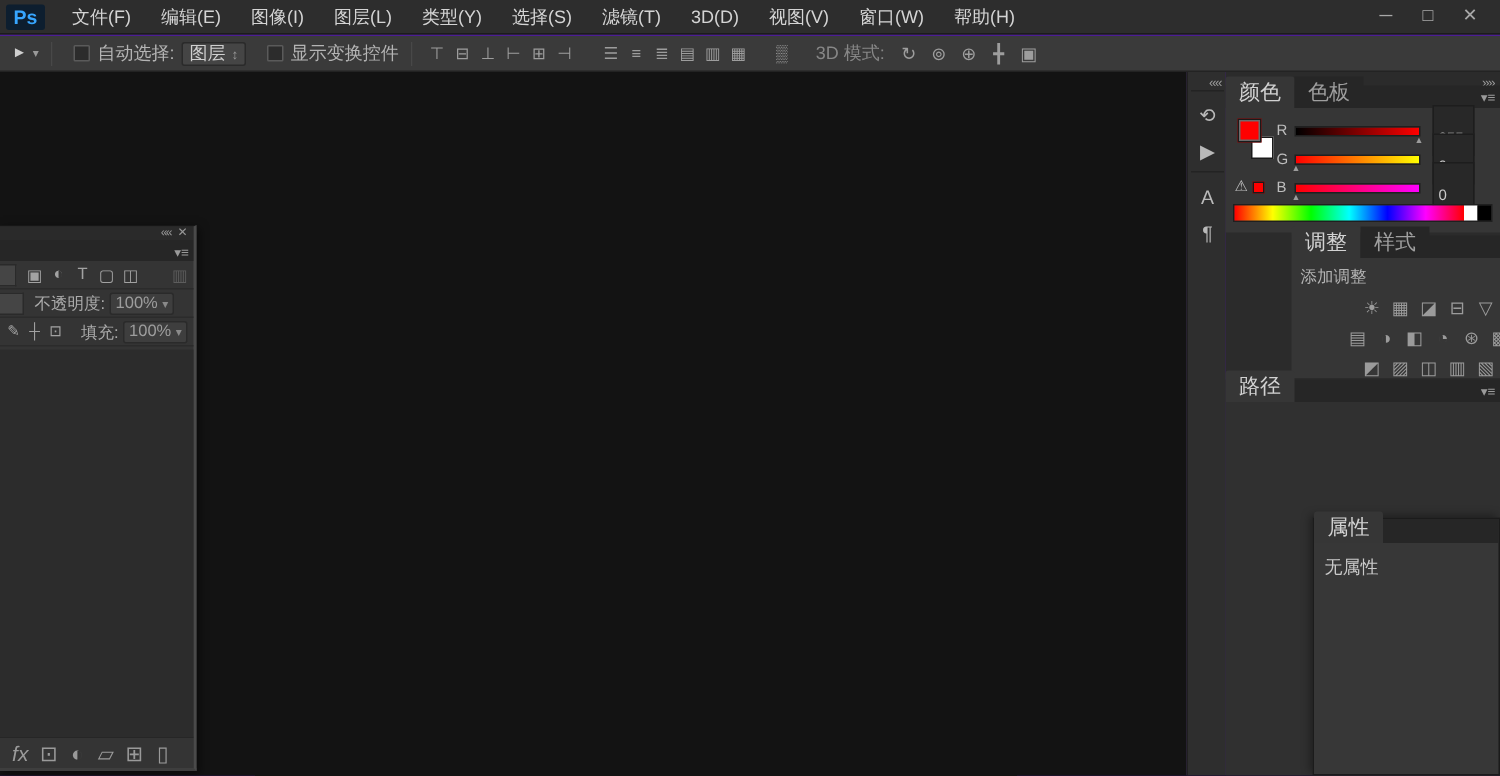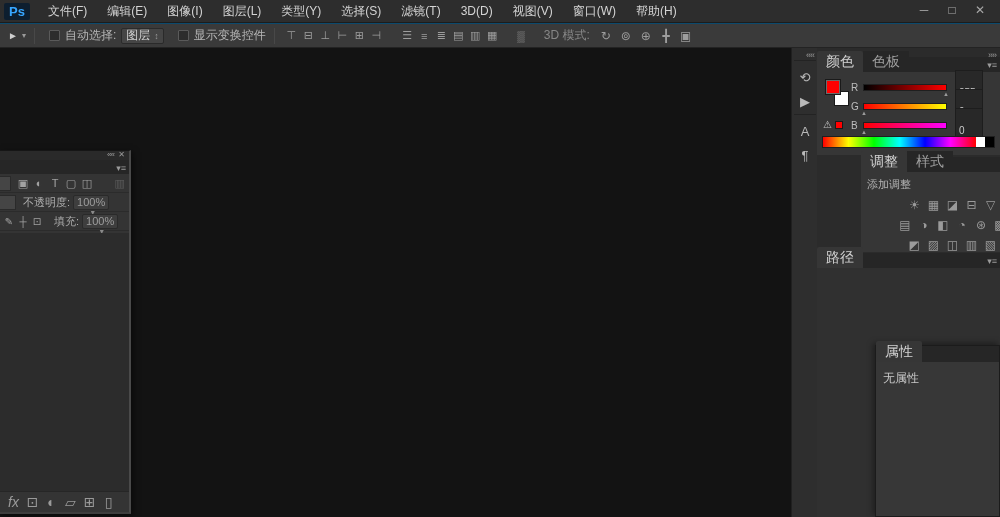--- a/index.html
+++ b/index.html
@@ -1,18 +1,18 @@
 <!DOCTYPE html>
 <html><head>
 <meta charset="utf-8">
 <style>
   * { margin:0; padding:0; box-sizing:border-box; }
   html,body { width:1000px; height:517px; overflow:hidden; background:#141414;
     font-family:"Liberation Sans","DejaVu Sans",sans-serif; }
-  .app { position:relative; width:1000px; height:517px; background:#0c4a6e; }
+  .app { position:relative; width:1000px; height:517px; background:#4c1d95; }
 
   
   .menubar { position:absolute; left:0; top:0; width:1000px; height:23px;
     background:#2d2d2d; border-bottom:1px solid #1c1c1c; display:flex; align-items:center; }
   .ps-logo { width:26px; height:17px; margin-left:4px; background:#0d1e2f; color:#37a6ff;
     font-weight:bold; font-size:13px; display:flex; align-items:center; justify-content:center;
     border-radius:2px; }
   .menu-items { display:flex; margin-left:8px; }
   .menu-items .icon { display:inline-block; padding:0 10px; font-size:12px; color:#d4d4d4;
     line-height:22px; white-space:nowrap; }
@@ -121,21 +121,21 @@
     font-size:11px; color:#ababab; position:relative; }
   .frag { height:15px; background:#454545; border:1px solid #2a2a2a; border-left:none; }
   .lp-filter .frag { width:11px; margin-right:4px; }
   .lp-filter .icon { width:16px; text-align:center; color:#a2a2a2; font-size:11px; }
   .lp-filter .faint { position:absolute; right:4px; color:#5d5d5d; font-size:11px; }
   .lp-blend .frag { width:16px; margin-right:3px; }
   .lp-locks { padding-left:2px; }
   .lp-locks .icon { width:14px; text-align:center; color:#a2a2a2; font-size:10px; }
   .lp-val { display:flex; align-items:center; margin-left:4px; }
   .lp-val .box { display:flex; align-items:center; background:#3e3e3e; border:1px solid #2a2a2a;
-    border-radius:2px; height:15px; padding:0 3px; margin-left:3px; color:#9d9d9d;flex-direction:column; }
+    border-radius:2px; height:15px; padding:0 3px; margin-left:3px; color:#9d9d9d; }
   .lp-val .dd { font-size:8px; margin-left:3px; color:#8a8a8a; }
   .lp-list { position:absolute; left:0; top:82px; right:0; bottom:21px; background:#2c2c2c; }
   .lp-bottom { position:absolute; left:0; bottom:0; right:0; height:21px; background:#343434;
     border-top:1px solid #262626; display:flex; align-items:center; padding-left:4px; }
   .lp-bottom .icon { width:19px; text-align:center; color:#9a9a9a; font-size:14px; font-style:italic; }
   .lp-bottom .icon + .icon { font-style:normal; }
 
   
   .propspanel { position:absolute; left:875px; top:345px; width:125px; height:172px;
     background:#373737; border:1px solid #1b1b1b; box-shadow:-2px -2px 6px rgba(0,0,0,.4); z-index:6; }

